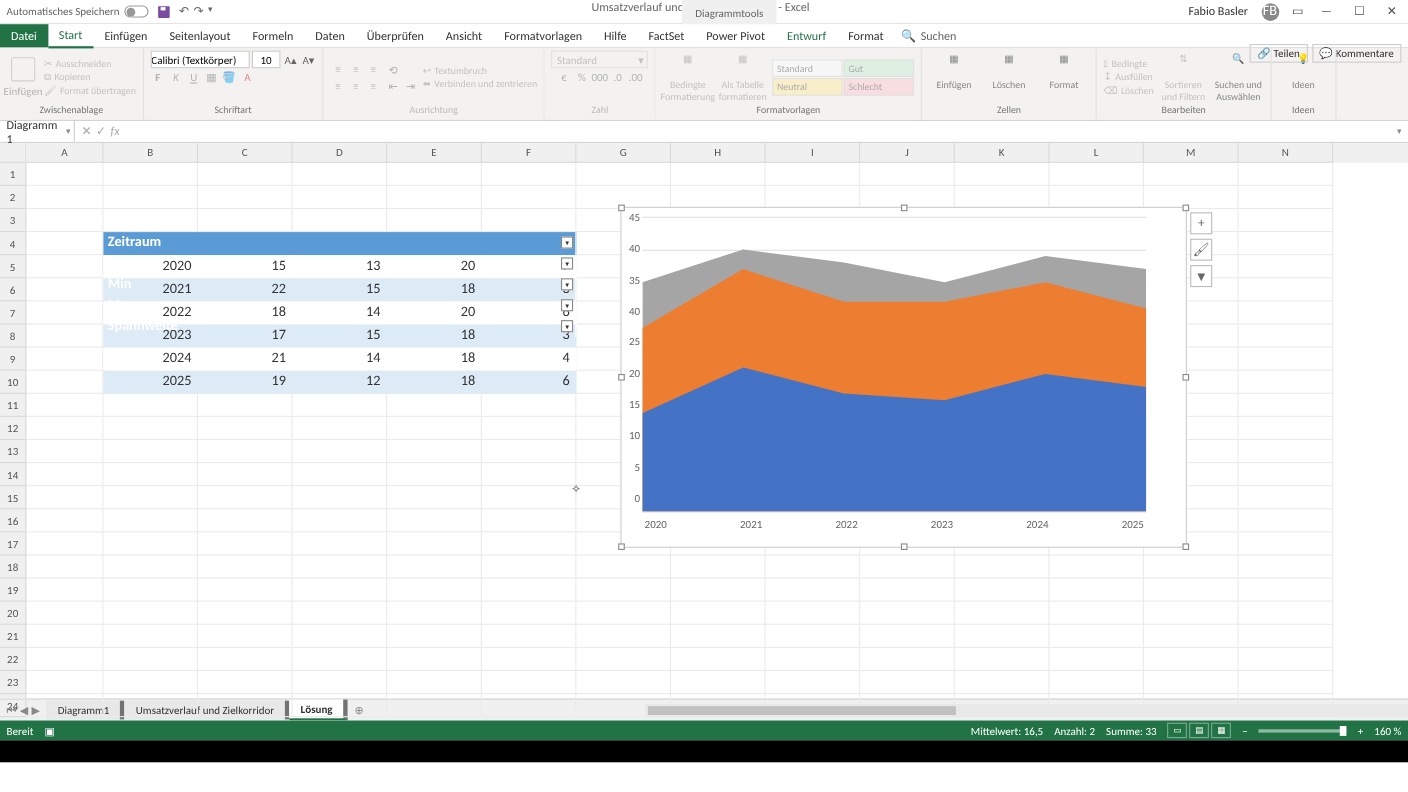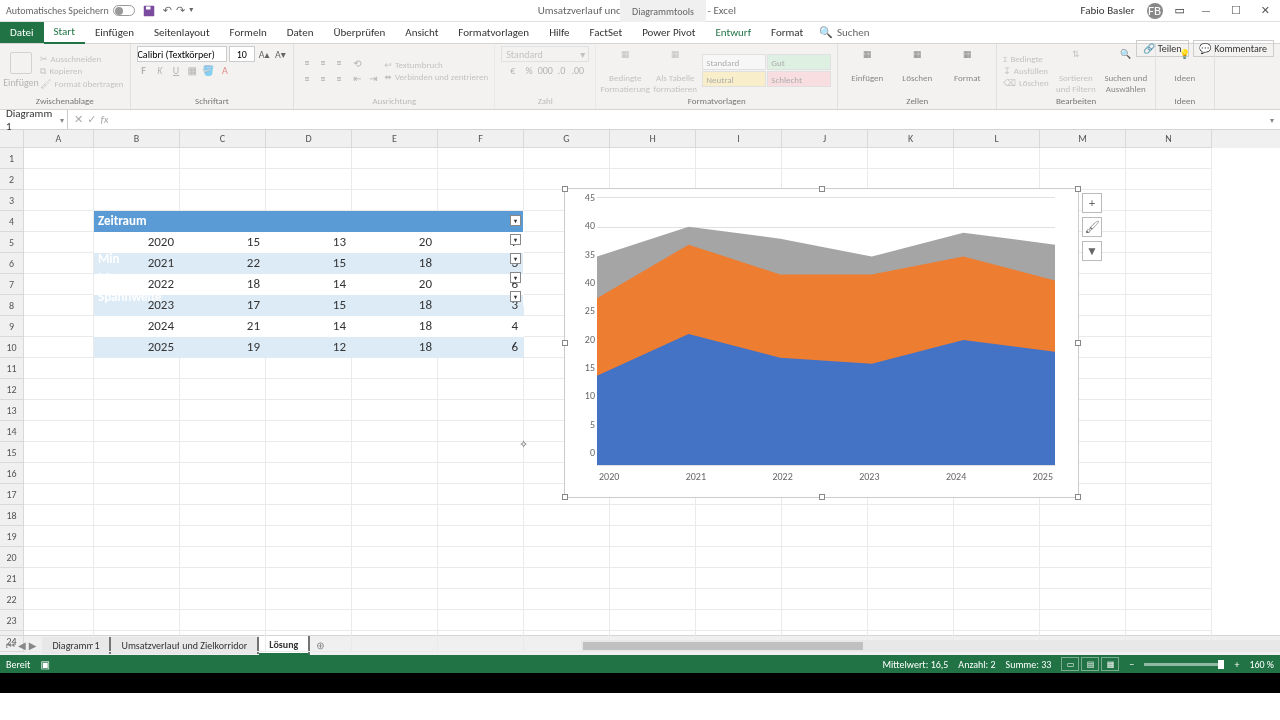--- a/index.html
+++ b/index.html
@@ -1,19 +1,19 @@
 <!DOCTYPE html>
 <html><head>
 <meta charset="utf-8">
 <style>
 * { margin: 0; padding: 0; box-sizing: border-box; font-family: "Segoe UI", Calibri, sans-serif; }
 body { background: #fff; width: 1280px; height: 720px; overflow: hidden; font-size: 11px; color: #333; }
 
 
-.titlebar { height: 22px; background: #fff; display: flex; align-items: center; border-bottom: 1px solid #e0e0e0; font-size: 11px; }
+.titlebar { height: 22px; background: #fff; display: flex; border-bottom: 1px solid #e0e0e0; font-size: 11px; }
 .titlebar .left { display: flex; align-items: center; gap: 8px; padding-left: 6px; }
 .autosave { display: flex; align-items: center; gap: 4px; font-size: 10px; color: #666; }
 .toggle { width: 22px; height: 11px; border: 1px solid #999; border-radius: 6px; position: relative; }
 .toggle::after { content: ""; width: 8px; height: 8px; background: #999; border-radius: 50%; position: absolute; left: 1px; top: 0.5px; }
 .save-icon { width: 12px; height: 12px; }
 .undo-redo { display: flex; gap: 4px; color: #666; }
 .titlebar .center { flex: 1; text-align: center; color: #666; font-size: 11px; }
 .titlebar .right { display: flex; align-items: center; gap: 12px; padding-right: 6px; }
 .userbadge { width: 16px; height: 16px; border-radius: 50%; background: #888; color: #fff; display: flex; align-items: center; justify-content: center; font-size: 13px; }
 .winbtns { display: flex; gap: 12px; color: #555; }
@@ -88,33 +88,33 @@
 
 
 .chart { position: absolute; left: 540px; top: 40px; width: 515px; height: 310px; background: #fff; border: 1px solid #ccc; }
 .chart .handle { width: 6px; height: 6px; background: #fff; border: 1px solid #888; position: absolute; }
 .chart .handle.tl { left: -3px; top: -3px; } .chart .handle.tr { right: -3px; top: -3px; }
 .chart .handle.bl { left: -3px; bottom: -3px; } .chart .handle.br { right: -3px; bottom: -3px; }
 .chart .handle.tm { left: 50%; top: -3px; margin-left: -3px; } .chart .handle.bm { left: 50%; bottom: -3px; margin-left: -3px; }
 .chart .handle.ml { left: -3px; top: 50%; margin-top: -3px; } .chart .handle.mr { right: -3px; top: 50%; margin-top: -3px; }
 .chartbtns { position: absolute; right: -24px; top: 4px; display: flex; flex-direction: column; gap: 4px; }
 .chartbtns .cb { width: 20px; height: 20px; border: 1px solid #bbb; background: #fff; display: flex; align-items: center; justify-content: center; font-size: 12px; color: #666; cursor: pointer; }
-.plotarea { position: absolute; left: 32px; top: 8px; width: 458px; height: 268px; }
+.plotarea { position: absolute; left: 19px; top: 8px; width: 458px; height: 268px; }
 .ylabels { position: absolute; left: -22px; top: -6px; height: 100%; width: 20px; display: flex; flex-direction: column; justify-content: space-between; align-items: flex-end; font-size: 10px; color: #666; }
 .gridlines .gl { position: absolute; left: 0; right: 0; border-top: 1px solid #e0e0e0; }
 .areas { position: absolute; inset: 0; }
 .xlabels { position: absolute; bottom: -18px; left: 0; right: 0; display: flex; justify-content: space-between; font-size: 10px; color: #666; padding: 0 2px; }
 
 
 .cursor-icon { position: absolute; left: 495px; top: 290px; font-size: 11px; color: #555; }
 
 
 .sheettabs { height: 20px; background: #f0f0f0; border-top: 1px solid #d4d4d4; display: flex; align-items: center; font-size: 10px; }
 .sheetnav { display: flex; gap: 3px; padding: 0 6px; color: #888; }
-.stab { padding: 2px 10px; border-right: 2px solid #737373; background: #e8e8e8; cursor: pointer; }
+.stab { padding: 2px 10px; border-right: 4px solid #737373; background: #e8e8e8; cursor: pointer; }
 .stab.active { background: #fff; border-bottom: 2px solid #217346; font-weight: bold; }
 .addsheet { padding: 0 6px; color: #888; cursor: pointer; }
 .hscroll { flex: 1; margin-left: 250px; height: 12px; background: #e8e8e8; position: relative; }
 .hscroll .thumb { position: absolute; left: 2px; width: 280px; height: 8px; top: 2px; background: #c0c0c0; }
 
 
 .statusbar { height: 18px; background: #217346; color: #fff; display: flex; align-items: center; font-size: 10px; padding: 0 6px; gap: 10px; }
 .statusbar .spacer { flex: 1; }
 .viewbtns { display: flex; gap: 2px; }
 .viewbtns .vb { width: 18px; height: 14px; border: 1px solid rgba(255,255,255,0.4); display: flex; align-items: center; justify-content: center; font-size: 8px; }

